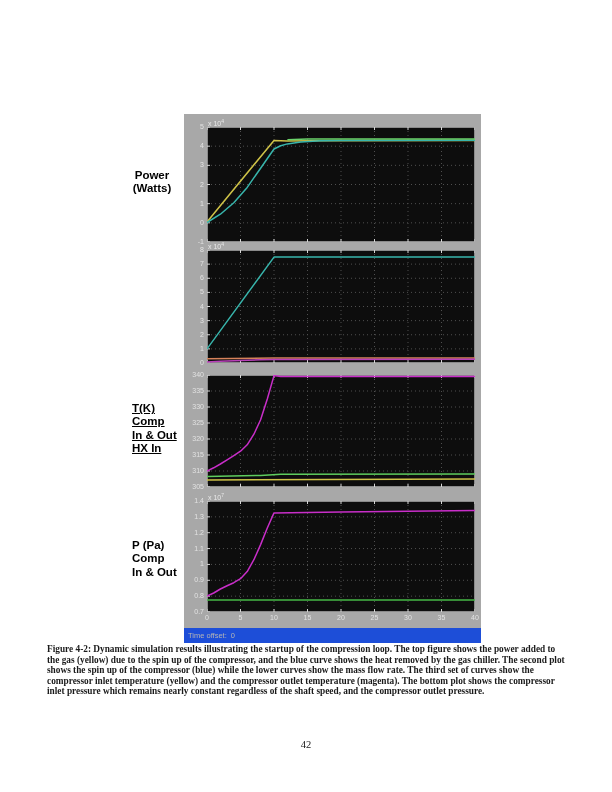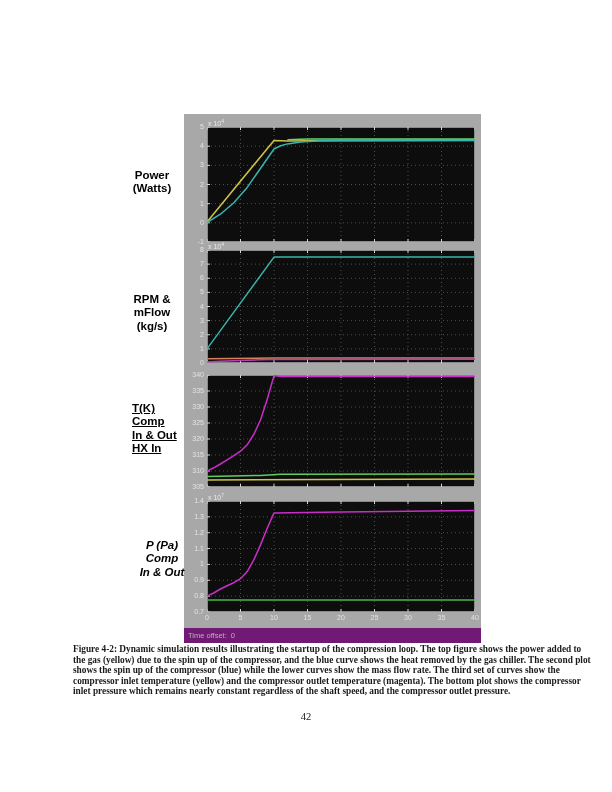--- a/index.html
+++ b/index.html
@@ -1,47 +1,47 @@
 <!DOCTYPE html>
 <html><head>
 <meta charset="utf-8">
 <style>
   html,body{margin:0;padding:0;background:#ffffff;}
   .page{position:relative;width:612px;height:792px;background:#ffffff;overflow:hidden;
         font-family:"Liberation Serif",serif;color:#1a1a1a;}
   .body-text{position:absolute;left:47px;top:66px;width:522px;
              font-size:10.8px;line-height:15px;text-align:left;}
   .caption{position:absolute;left:47px;top:644px;width:522px;
-           font-size:9.3px;line-height:10.6px;font-weight:bold;margin-left:26px;}
-  .page-number{position:absolute;left:0;top:711px;width:612px;text-align:center;
+           font-size:9.3px;line-height:10.6px;font-weight:bold;}
+  .page-number{position:absolute;left:0;top:739px;width:612px;text-align:center;
                font-size:10.5px;}
   
   .scope{position:absolute;left:184px;top:114px;width:297px;height:529px;
          background:#a8a8a8;font-family:"Liberation Sans",sans-serif;}
   .chart{position:absolute;left:0;width:297px;}
   .chart-0{top:13px;height:115px;}
   .chart-1{top:136px;height:113px;}
   .chart-2{top:261px;height:112px;}
   .chart-3{top:387px;height:111px;}
   .ytick{position:absolute;left:0;width:20px;text-align:right;
          font-size:7px;color:#e2e2e2;line-height:8px;}
   .xtick{position:absolute;width:18px;text-align:center;
          font-size:7px;color:#e2e2e2;line-height:8px;}
   .expo{position:absolute;left:24px;top:-10px;font-size:7px;color:#e8e8e8;line-height:9px;}
   .expo sup{font-size:5px;}
-  .timebar{position:absolute;left:0;bottom:0;width:297px;height:15px;background:#701a75;
+  .timebar{position:absolute;left:0;bottom:0;width:297px;height:15px;background:#1d4ed8;
            color:#b5b5b5;font-size:7.5px;line-height:15px;white-space:pre;}
   .timebar span{margin-left:4px;}
   
   .rowlabel{position:absolute;font-family:"Liberation Sans",sans-serif;font-weight:bold;
             font-size:11.5px;line-height:13.4px;color:#000;white-space:pre-line;}
   .rl-0{left:120px;top:157px;width:64px;text-align:center;margin-top:12px;}
   .rl-1{left:120px;top:293px;width:64px;text-align:center;}
   .rl-2{left:132px;top:402px;width:60px;text-align:left;text-decoration:underline;}
-  .rl-3{left:132px;top:539px;width:60px;text-align:center;font-style:italic;}
+  .rl-3{left:132px;top:539px;width:60px;text-align:left;}
 </style>
 </head>
 <body>
 
 <div class="page">
 
 
   <div class="scope">
     <div class="chart chart-0">
         <svg width="268" height="115" style="position: absolute; left: 23px; top: 0px;">
@@ -292,23 +292,20 @@
         <div class="xtick" style="left: 181.5px; top: 113px;">25</div>
         <div class="xtick" style="left: 215px; top: 113px;">30</div>
         <div class="xtick" style="left: 248.5px; top: 113px;">35</div>
         <div class="xtick" style="left: 282px; top: 113px;">40</div>
       </div>
     <div class="timebar"><span>Time offset:</span><span>0</span></div>
   </div>
 
   <div class="rowlabel rl-0">Power
 (Watts)</div>
-  <div class="rowlabel rl-1">RPM &amp;
-mFlow
-(kg/s)</div>
   <div class="rowlabel rl-2">T(K)
 Comp
 In &amp; Out
 HX In</div>
   <div class="rowlabel rl-3">P (Pa)
 Comp
 In &amp; Out</div>
 
   <div class="caption">Figure 4-2:  Dynamic simulation results illustrating the startup of the compression loop.  The top figure shows the power added to the gas (yellow) due to the spin up of the compressor, and the blue curve shows the heat removed by the gas chiller.   The second plot shows the spin up of the compressor (blue) while the lower curves show the mass flow rate.  The third set of curves show the compressor inlet temperature (yellow) and the compressor outlet temperature (magenta).  The bottom plot shows the compressor inlet pressure which remains nearly constant regardless of the shaft speed, and the compressor outlet pressure.</div>
 

